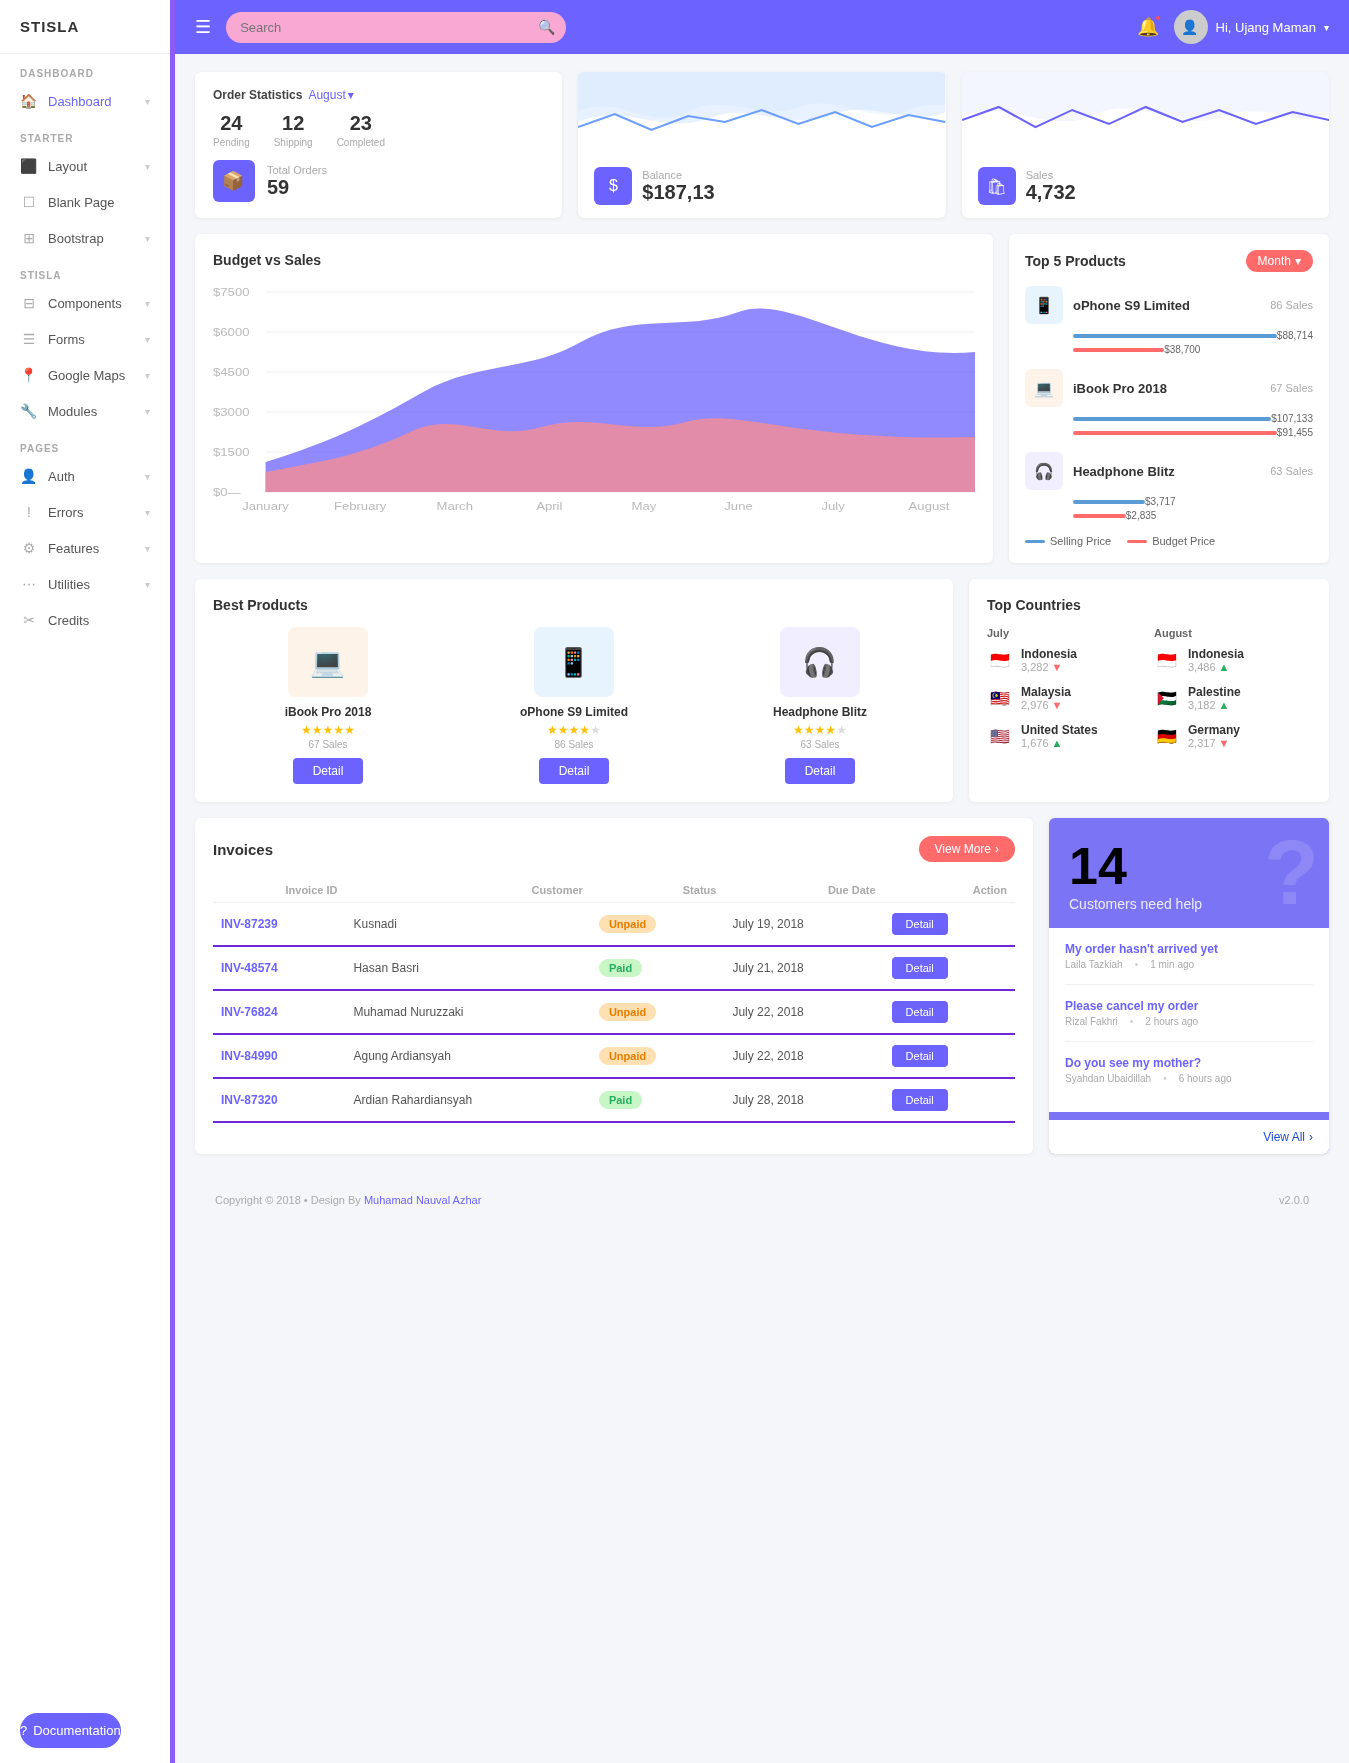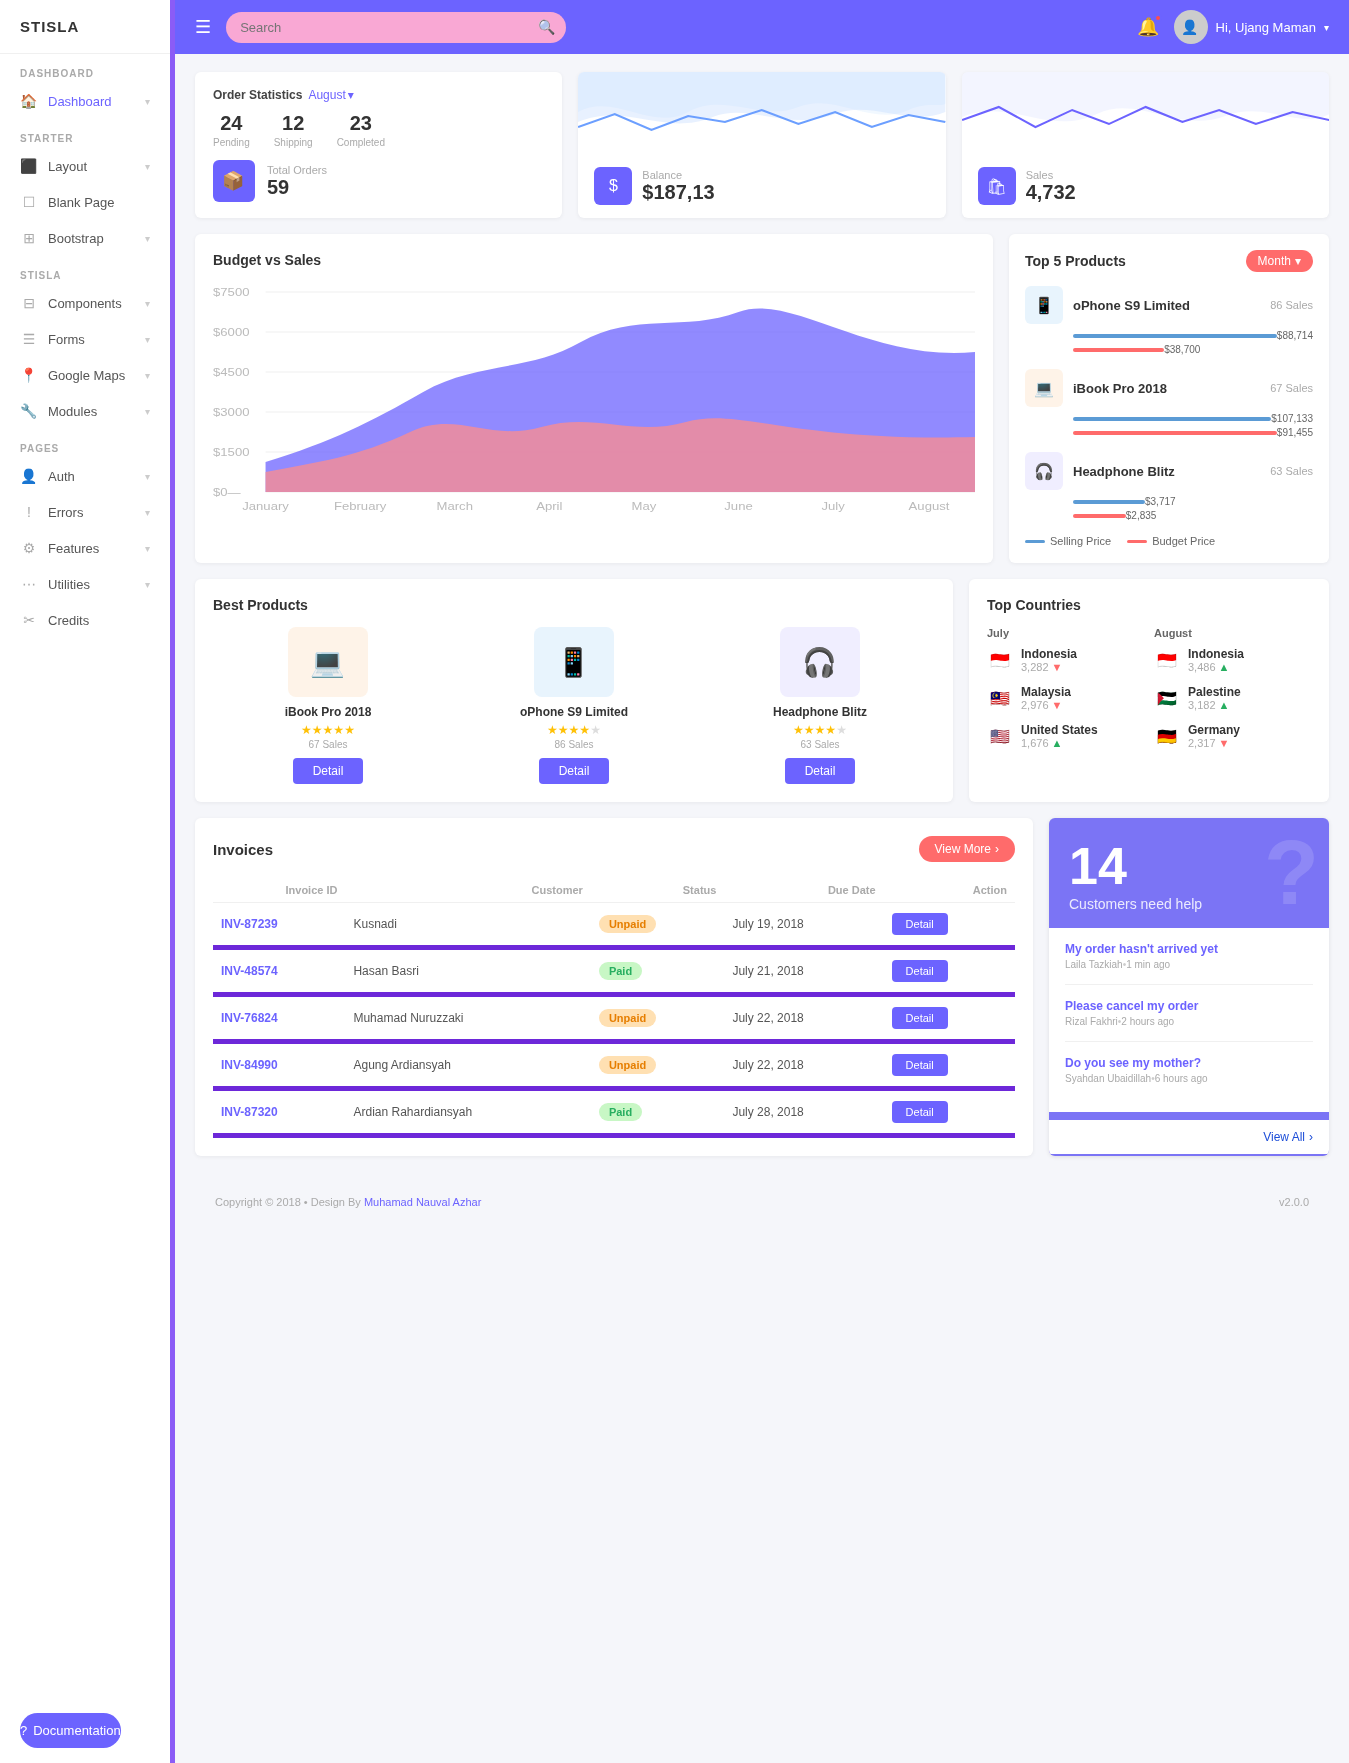--- a/index.html
+++ b/index.html
@@ -115,38 +115,38 @@
     .tc-down { color: #ff6b6b; }
 
     
     .invoice-help-row { display: grid; grid-template-columns: 1fr 280px; gap: 16px; margin-bottom: 20px; }
     .invoice-card { background: #fff; border-radius: 6px; padding: 18px; box-shadow: 0 1px 4px rgba(0,0,0,0.06); }
     .invoice-header { display: flex; align-items: center; justify-content: space-between; margin-bottom: 16px; }
     .invoice-title { font-size: 15px; font-weight: 700; color: #333; }
     .view-more-btn { background: #ff6b6b; color: #fff; border: none; border-radius: 14px; padding: 6px 16px; font-size: 12px; cursor: pointer; display: flex; align-items: center; gap: 4px; }
     table { width: 100%; border-collapse: collapse; }
     th { font-size: 11px; color: #aaa; font-weight: 600; text-align: right; padding: 6px 8px; border-bottom: 1px solid #f0f0f0; }
-    td { padding: 10px 8px; border-bottom: 5px solid #6d28d9; font-size: 12px; color: #555; }
+    td { padding: 10px 8px; border-bottom: 2px solid #6d28d9; font-size: 12px; color: #555; }
     .invoice-id { color: #6c63ff; font-weight: 600; }
     .badge { display: inline-block; padding: 3px 10px; border-radius: 10px; font-size: 11px; font-weight: 600; }
     .badge-unpaid { background: #ffe0b2; color: #e67e00; }
     .badge-paid { background: #c8f7c5; color: #27ae60; }
     .action-btn { background: #6c63ff; color: #fff; border: none; border-radius: 4px; padding: 5px 14px; font-size: 11px; cursor: pointer; }
 
     
     .help-card { background: #7b74f5; border-radius: 6px; box-shadow: 0 1px 4px rgba(0,0,0,0.1); overflow: hidden; position: relative; }
     .help-top { padding: 22px 20px 16px; color: #fff; position: relative; }
-    .help-num { font-size: 52px; font-weight: 900; color: #ffffff; line-height: 1; }
+    .help-num { font-size: 52px; font-weight: 900; color: #000000; line-height: 1; }
     .help-label { font-size: 14px; color: rgba(255,255,255,0.85); margin-top: 4px; }
     .help-question-mark { position: absolute; right: 10px; top: 10px; font-size: 90px; color: rgba(255,255,255,0.15); font-weight: 900; line-height: 1; }
     .help-messages { background: #fff; padding: 14px 16px; }
     .help-msg { margin-bottom: 14px; padding-bottom: 14px; border-bottom: 1px solid #f0f0f0; }
     .help-msg:last-child { border-bottom: none; margin-bottom: 0; }
     .help-msg-title { color: #6c63ff; font-size: 12px; font-weight: 600; margin-bottom: 3px; cursor: pointer; }
-    .help-msg-meta { font-size: 10px; color: #aaa; display: flex; align-items: center; gap: 0; }
+    .help-msg-meta { font-size: 10px; color: #aaa; display: flex; align-items: center; gap: 12px; }
     .help-msg-meta .dot { color: #ccc; }
     .help-view-all { text-align: right; margin-top: 8px; padding: 10px 16px; background: #fff; }
     .help-view-all a { color: #1d4ed8; font-size: 12px; text-decoration: none; display: flex; align-items: center; justify-content: flex-end; gap: 4px; }
 
     
     .footer { text-align: center; font-size: 11px; color: #aaa; padding: 20px; display: flex; justify-content: space-between; }
     .footer a { color: #6c63ff; text-decoration: none; }
   </style>
 </head>
 <body>

